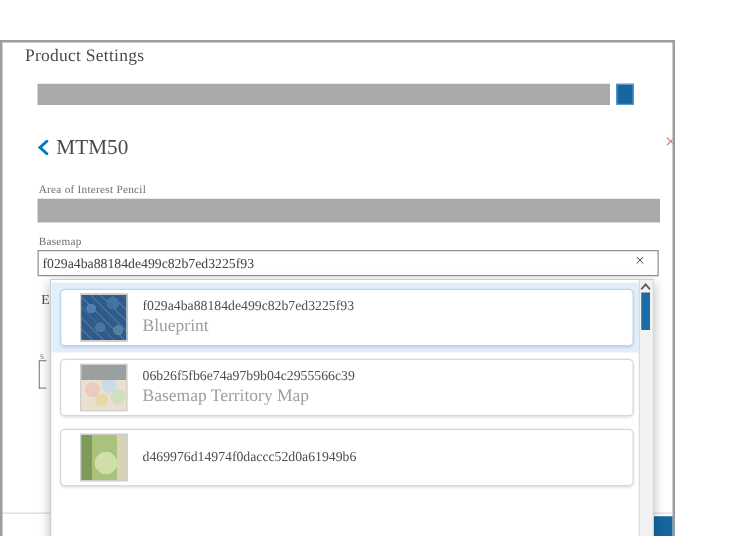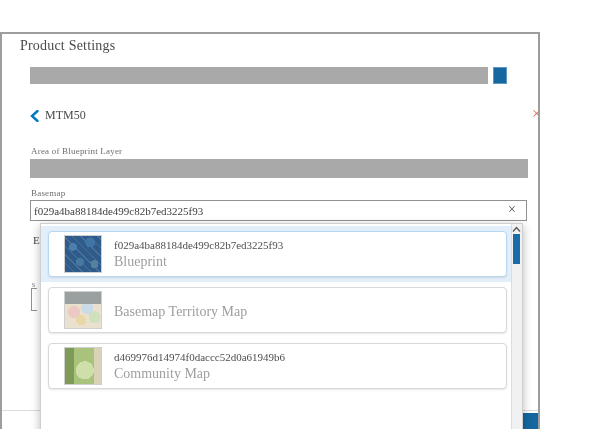--- a/index.html
+++ b/index.html
@@ -11,21 +11,21 @@
     margin-top:32px;
     -webkit-font-smoothing:antialiased;
   }
   .abs{position:absolute;}
 
   .page-title{left:18px;top:4px;font-size:14px;color:#4b4b4b;letter-spacing:.2px;}
   .top-bar{left:28px;top:33px;width:458px;height:17px;background:#a9a9a9;}
   .top-square{left:491px;top:33px;width:14px;height:17px;background:#15679f;border:1px solid #5e96c4;}
 
   .back-row{left:28px;top:74px;display:flex;align-items:center;gap:6px;z-index:2;}
-  .back-label{font-size:12px;color:#4a4a4a;}
+  .back-label{font-size:17px;color:#4a4a4a;}
   .close-x{left:530px;top:72px;font-size:16px;line-height:16px;color:#e8604c;cursor:default;z-index:2;}
 
   .field-label{font-size:9px;color:#6f6f6f;letter-spacing:.2px;}
   .aoi-label{left:29px;top:112px;}
   .aoi-bar{left:28px;top:125px;width:498px;height:19px;background:#a9a9a9;}
   .bm-label{left:29px;top:154px;}
   .bm-input{left:28px;top:166px;width:497px;height:21px;border:1px solid #919191;background:#fff;
     font-size:11px;color:#404040;padding:0 22px 0 3px;font-family:inherit;outline:none;}
   .bm-clear{left:506px;top:167px;font-size:14px;line-height:18px;color:#4f4f4f;z-index:2;}
 
@@ -101,21 +101,21 @@
   <div class="abs top-square"></div>
 
   <div class="abs back-row">
     <svg class="chev" width="9" height="12" viewBox="0 0 9 12">
       <path d="M7.5 1 L2 6 L7.5 11" stroke="#0079c1" stroke-width="2.4" fill="none" stroke-linecap="round"></path>
     </svg>
     <span class="back-label">MTM50</span>
   </div>
   <span class="abs close-x">×</span>
 
-  <div class="abs field-label aoi-label">Area of Blueprint Layer</div>
+  <div class="abs field-label aoi-label">Area of Interest Pencil</div>
   <div class="abs aoi-bar"></div>
 
   <div class="abs field-label bm-label">Basemap</div>
   <input class="abs bm-input" type="text" value="f029a4ba88184de499c82b7ed3225f93" style="">
   <span class="abs bm-clear">×</span>
 
   <div class="abs frag-e">E</div>
   <div class="abs frag-s">s</div>
   <div class="abs frag-input"></div>
 
@@ -141,32 +141,32 @@
             <div class="dd-id">f029a4ba88184de499c82b7ed3225f93</div>
             <div class="dd-sub">Blueprint</div>
           </div>
         </div>
       </div>
 
       <div class="dd-item">
         <div class="dd-card">
           <div class="thumb thumb-charted"></div>
           <div>
+            <div class="dd-id">06b26f5fb6e74a97b9b04c2955566c39</div>
             <div class="dd-sub">Basemap Territory Map</div>
           </div>
         </div>
       </div>
 
 
       <div class="dd-item">
         <div class="dd-card">
           <div class="thumb thumb-community"></div>
           <div>
             <div class="dd-id">d469976d14974f0daccc52d0a61949b6</div>
-            <div class="dd-sub">Community Map</div>
           </div>
         </div>
       </div>
 
       <div class="dd-item">
         
       </div>
     </div>
 
     <div class="dd-track">

